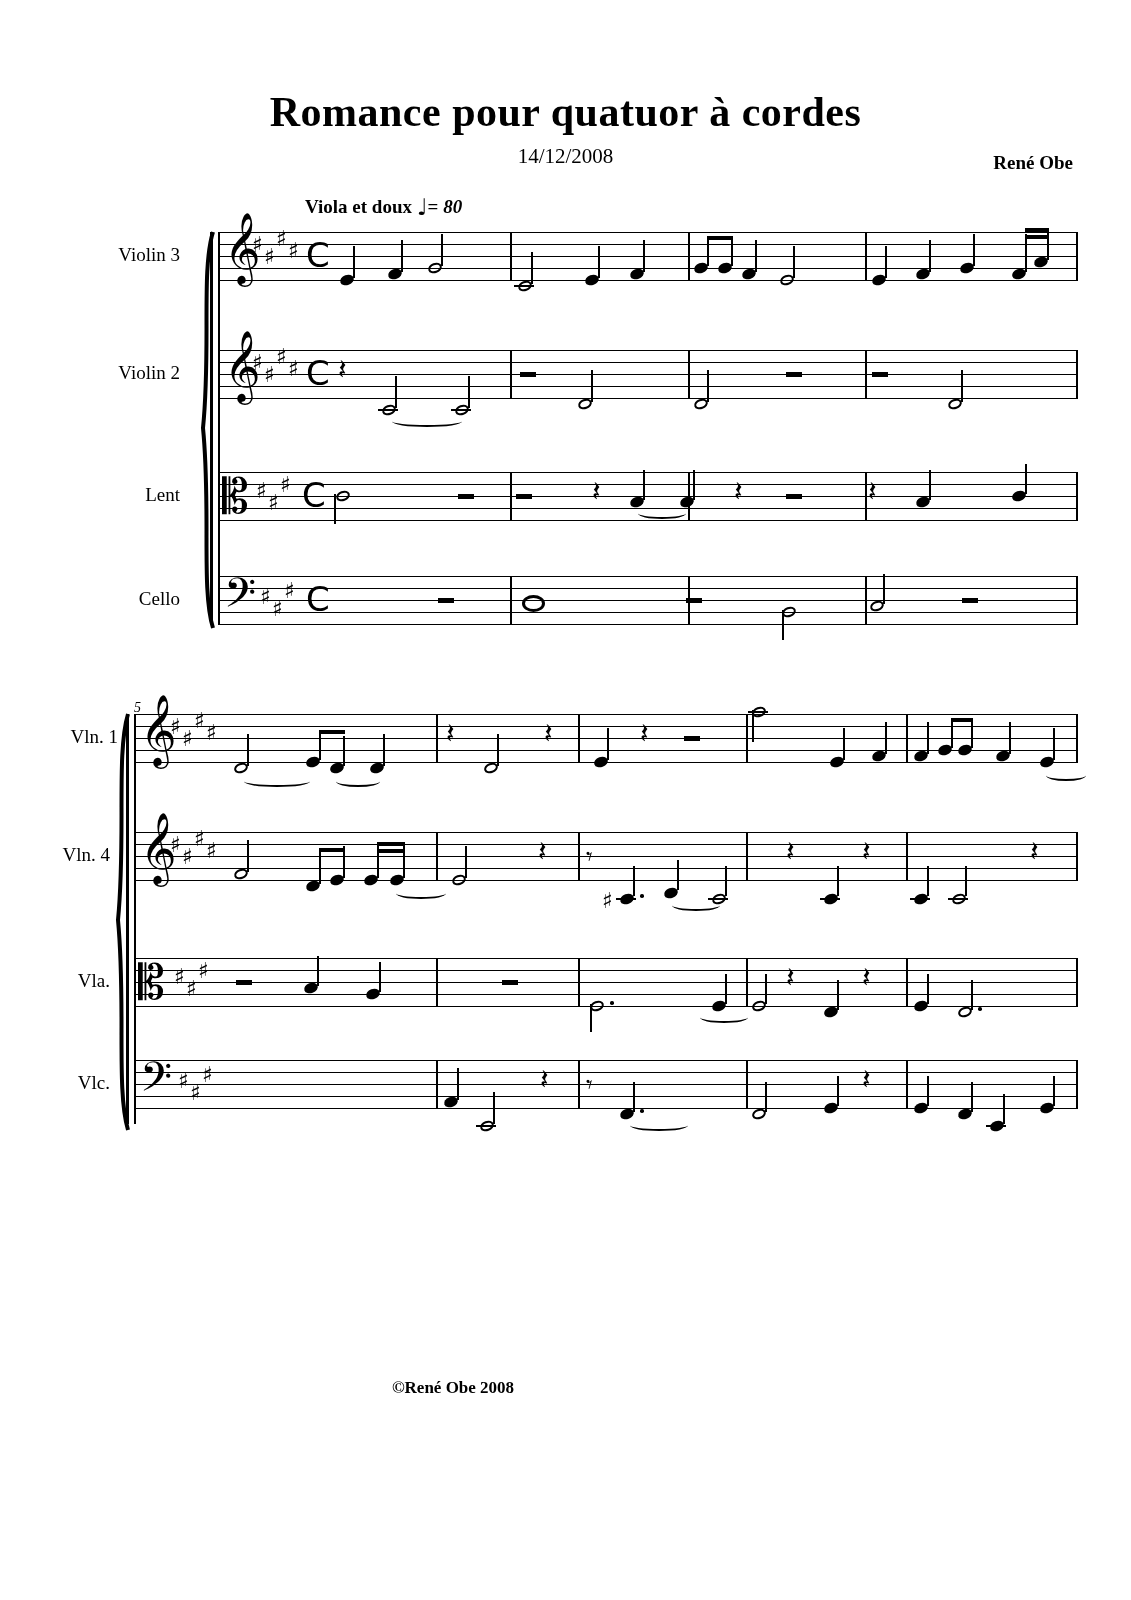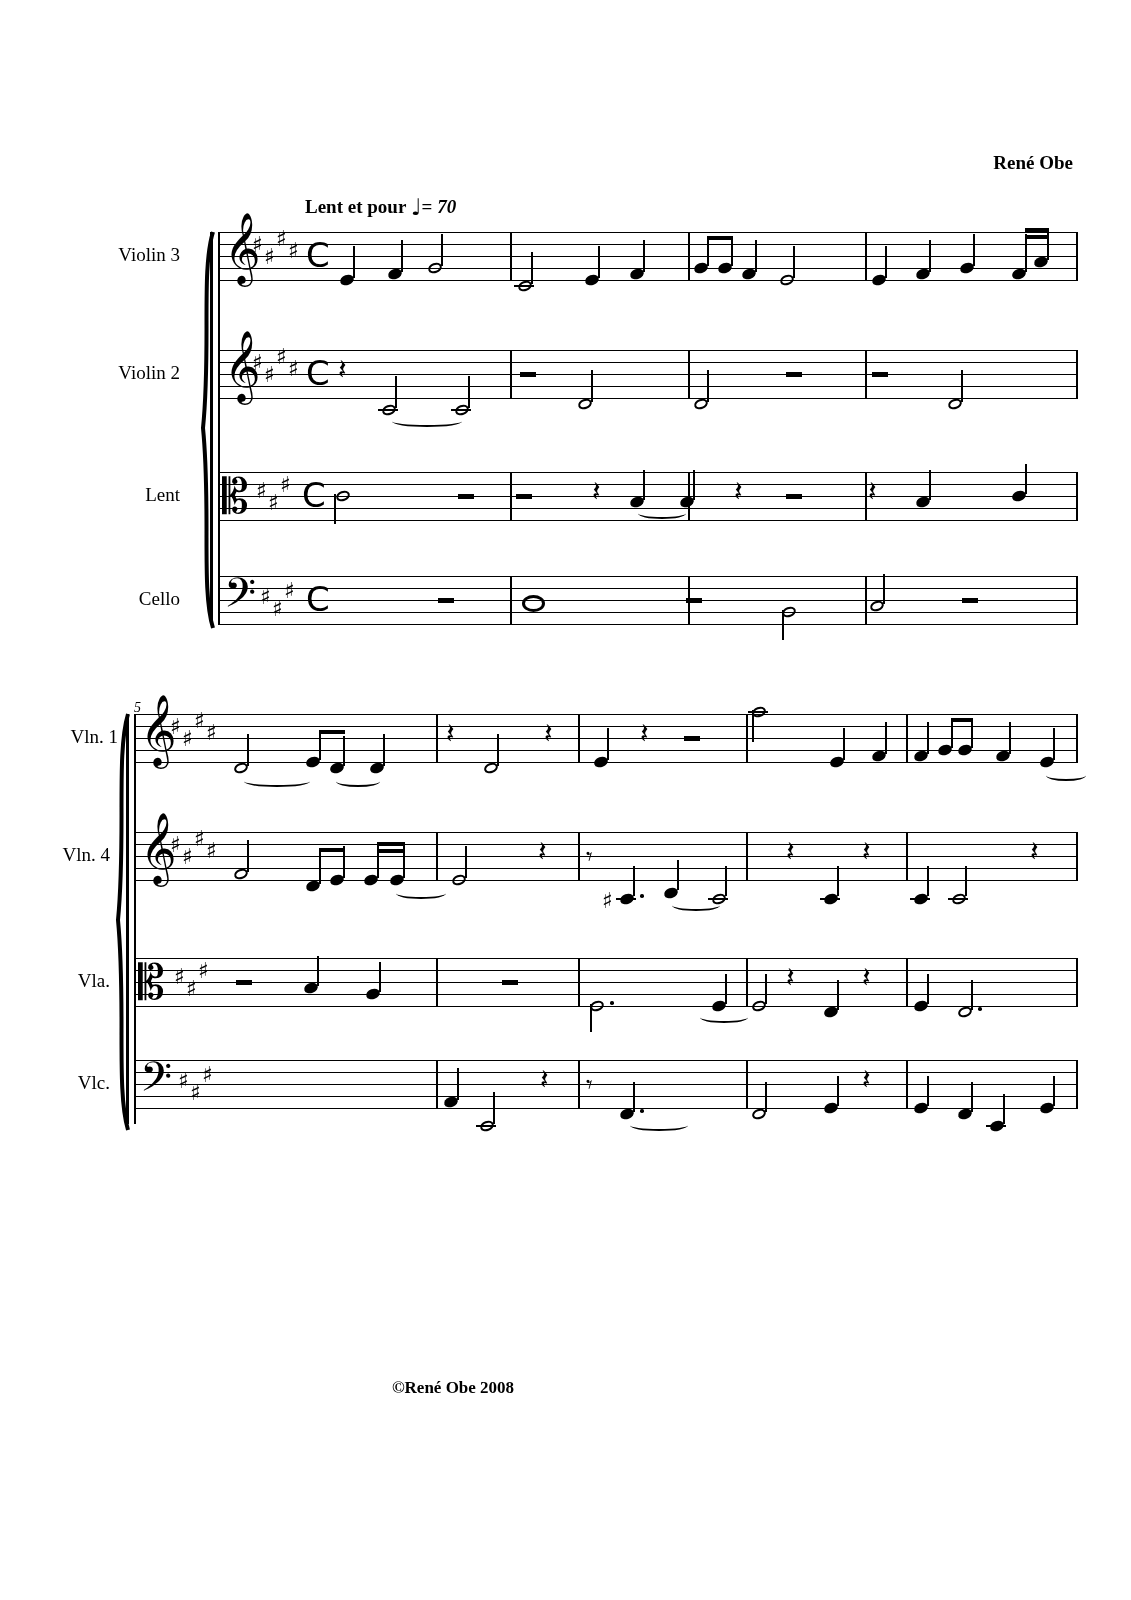--- a/index.html
+++ b/index.html
@@ -253,25 +253,27 @@
     font-weight: bold;
     font-family: "Liberation Serif", serif;
   }
 </style>
 </head>
 <body>
 
 <div class="page">
 
 
+  <div class="title">Romance pour quatuor à cordes</div>
+  <div class="subtitle">14/12/2008</div>
   <div class="composer">René Obe</div>
 
   <div class="tempo">
-    <span>Lent et pour</span>
-    <span class="note-glyph">♩</span><span>= </span><span class="bpm">70</span>
+    <span>Viola et doux</span>
+    <span class="note-glyph">♩</span><span>= </span><span class="bpm">80</span>
   </div>
 
   <div class="system" id="system-1">
 
     <svg class="brace" style="left:195px; top:8px;" width="22" height="400" viewBox="0 0 22 400">
       <path d="M18 2 C6 40, 16 120, 8 198 C16 278, 6 360, 18 398" stroke="#000" stroke-width="4" fill="none"></path>
     </svg>
     <div class="sys-bar" style="left:210px; top:10px; height:392px;"></div>
     <div class="sys-bar thin" style="left:218px; top:10px; height:392px;"></div>
 

